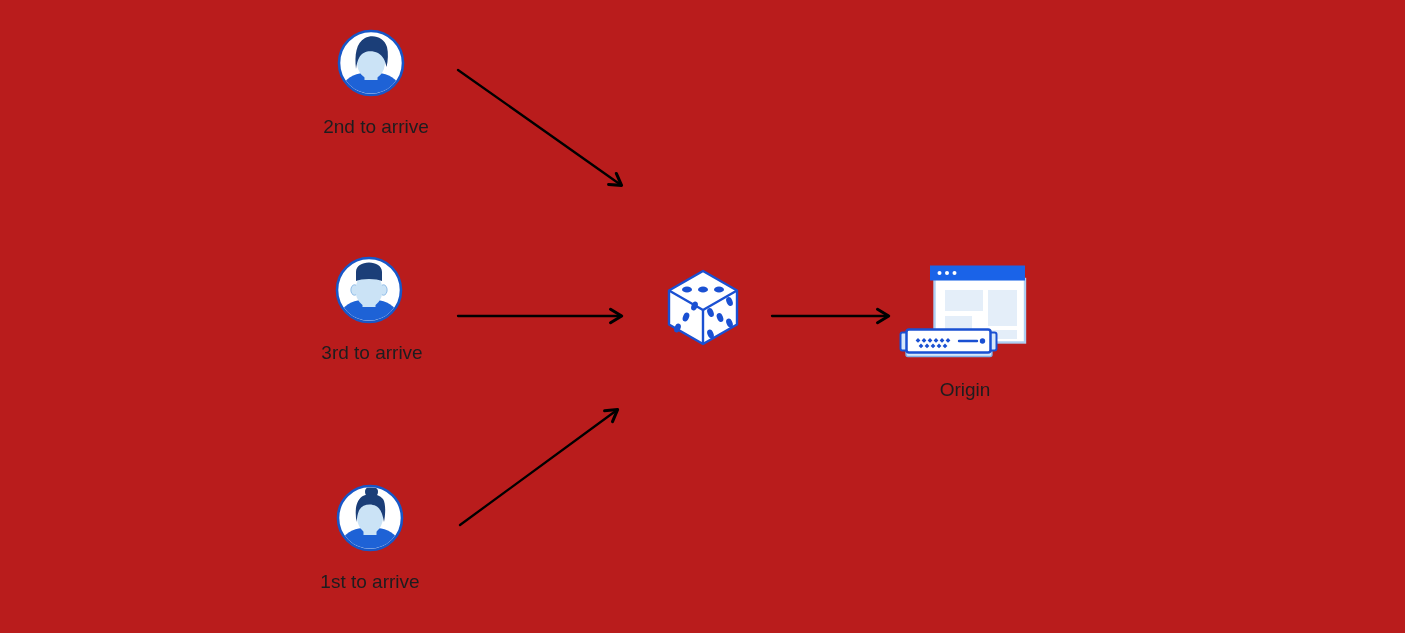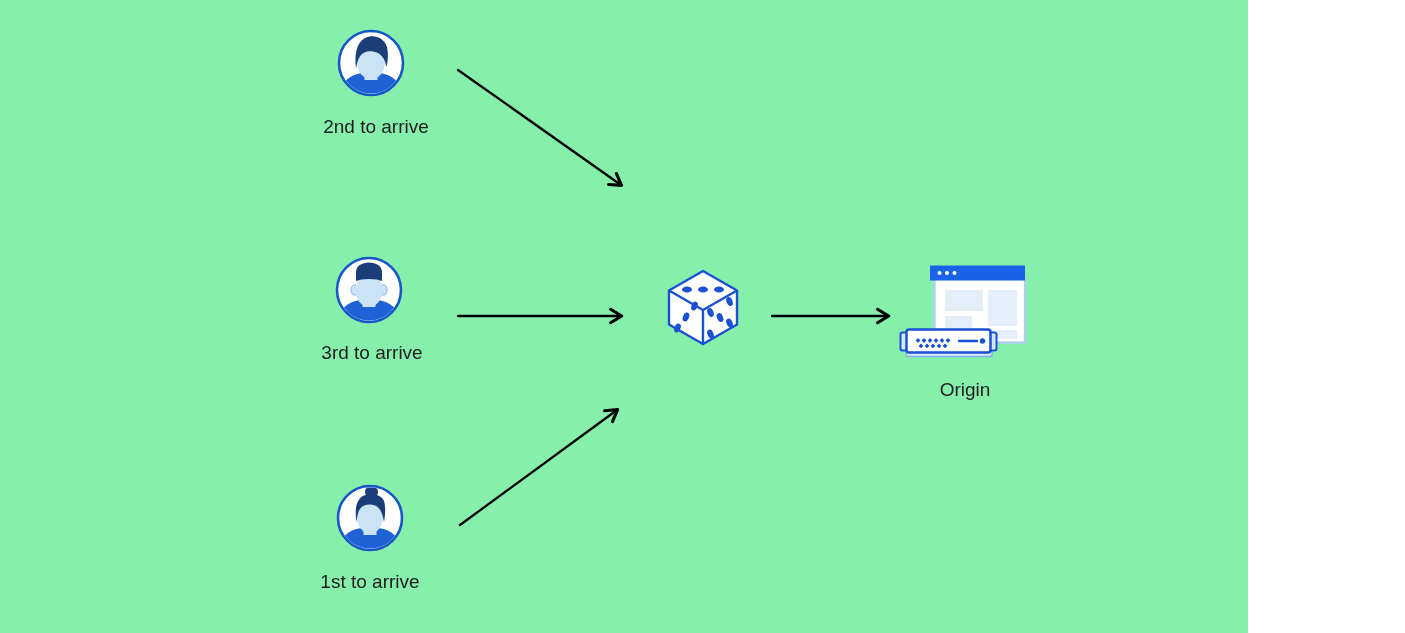--- a/index.html
+++ b/index.html
@@ -3,23 +3,23 @@
 <meta charset="utf-8">
 <style>
   html, body {
     margin: 0;
     padding: 0;
     background: #ffffff;
     font-family: "Liberation Sans", sans-serif;
   }
   .stage {
     position: relative;
-    width: 1248px;
+    width: 1405px;
     height: 633px;
-    background: #86efac;
+    background: #b91c1c;
     overflow: hidden;
   }
   svg text {
     font-family: "Liberation Sans", sans-serif;
     font-size: 19px;
     fill: #1d1d1f;
   }
 </style>
 </head>
 <body>

